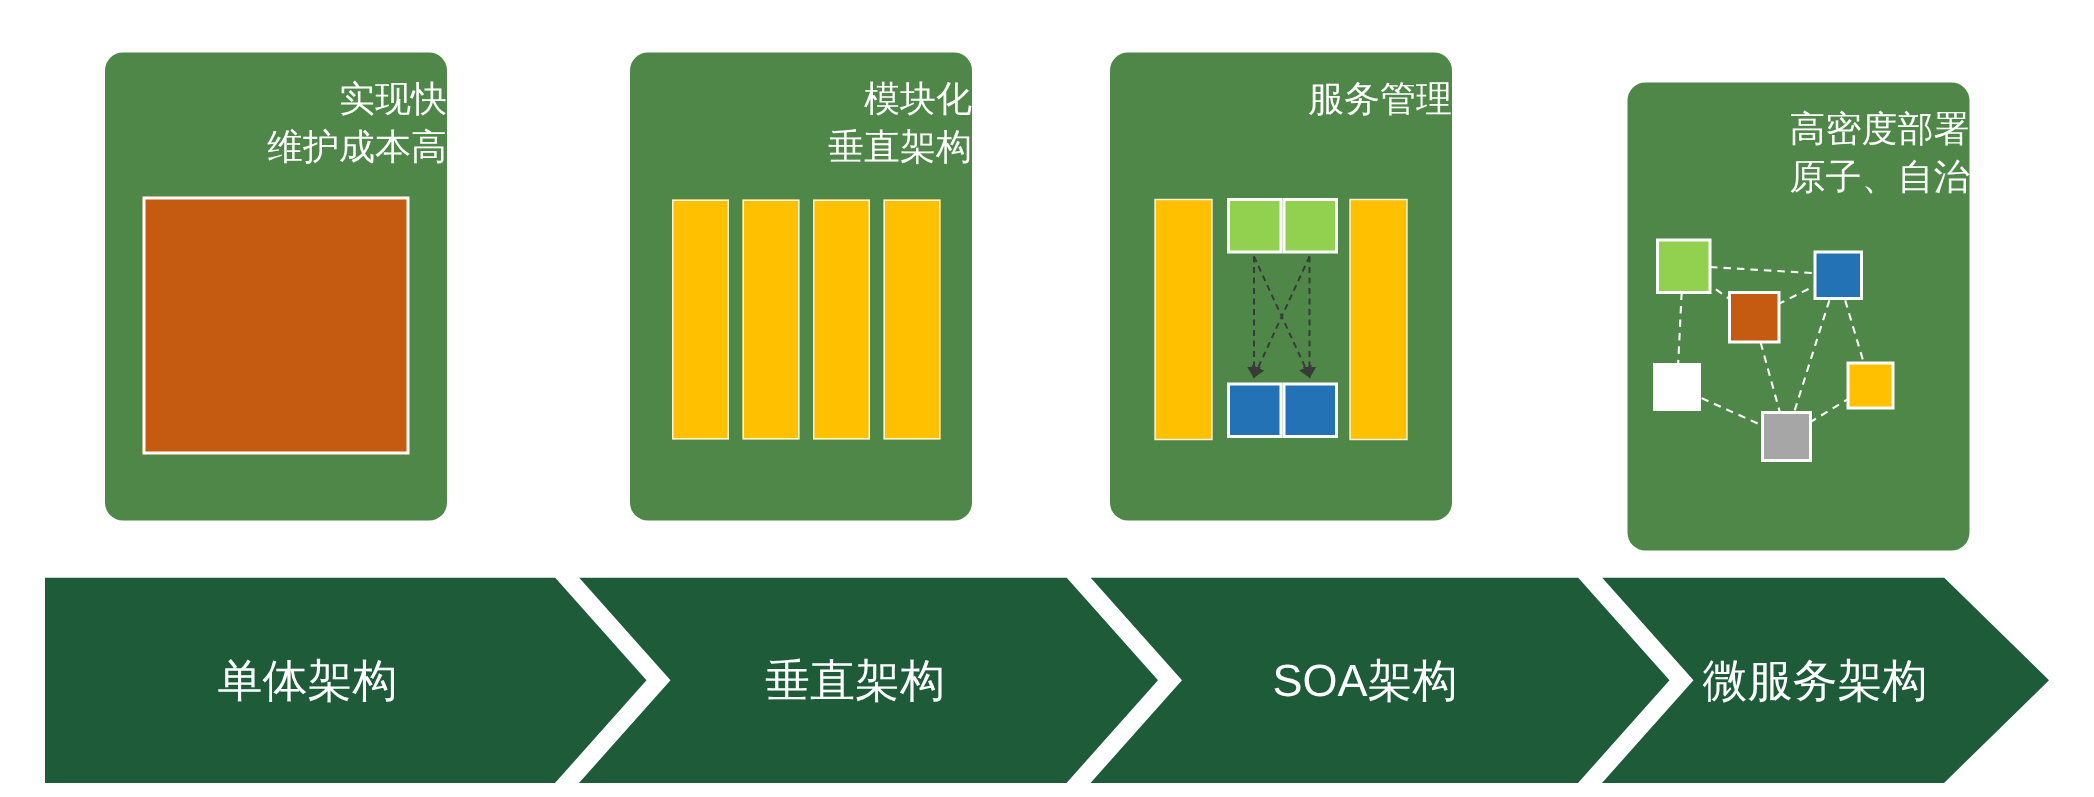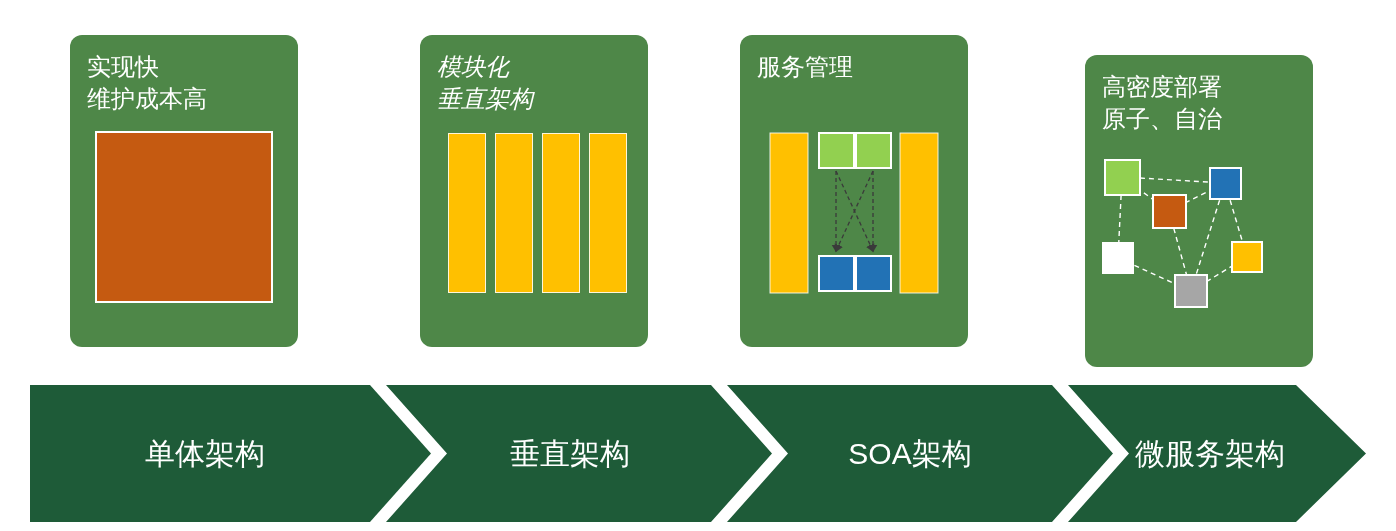--- a/index.html
+++ b/index.html
@@ -8,25 +8,25 @@
     --orange:#c55a11;
     --gold:#ffc000;
     --light_green:#92d050;
     --blue:#2272b5;
     --gray:#a6a6a6;
     --white:#ffffff;
     --arrow_dark:#3a3a3a;
   }
   *{box-sizing:border-box;}
   body{margin:0;background:#fff;font-family:"Liberation Sans","DejaVu Sans",sans-serif;}
-  .canvas{position:relative;width:1396px;height:531px;background:#fff;overflow:hidden;}
+  .canvas{position:relative;width:1396px;height:531px;background:#fff;overflow:hidden;text-align:right;}
 
   .card{position:absolute;top:35px;width:228px;height:312px;background:var(--card_green);border-radius:12px;}
   .card-pos-0{left:70px;}
-  .card-pos-1{left:420px;font-style:italic;}
+  .card-pos-1{left:420px;}
   .card-pos-2{left:740px;}
   .card-pos-3{left:1085px;margin-top:20px;}
   .card-title{padding:16px 0 0 17px;color:#fff;font-size:24px;line-height:1.32;font-weight:500;}
 
   .monolith-square{position:absolute;left:25px;top:96px;width:178px;height:172px;background:var(--orange);border:2px solid #fff;}
 
   .bars{position:absolute;left:28px;top:98px;display:flex;gap:9px;}
   .bar{width:38px;height:160px;background:var(--gold);border:1px solid rgba(255,255,255,0.85);}
 
   .card-svg{position:absolute;left:0;top:0;width:228px;height:312px;}

